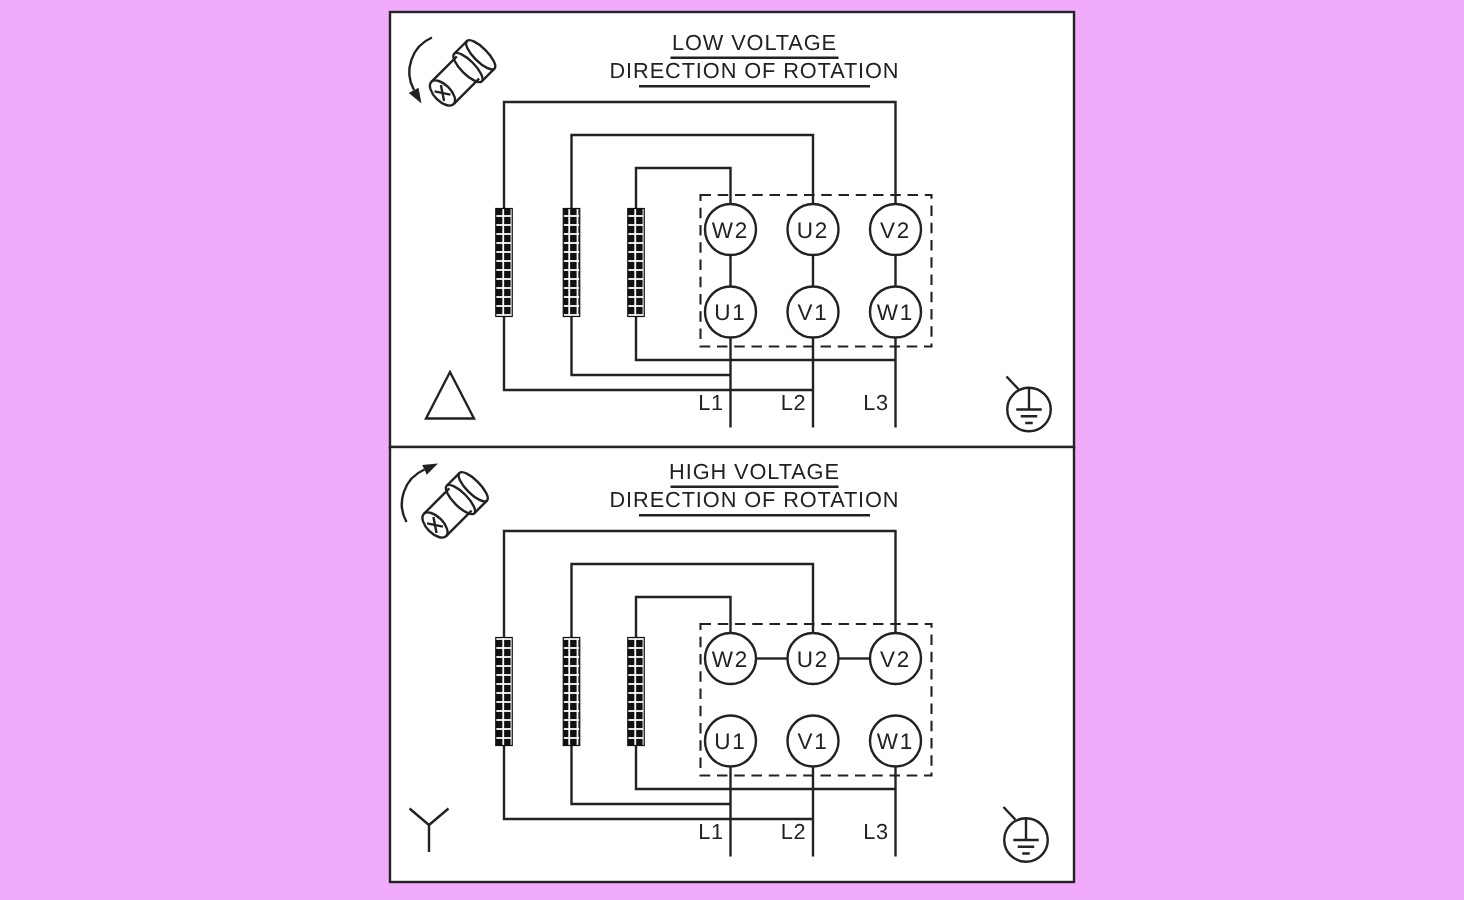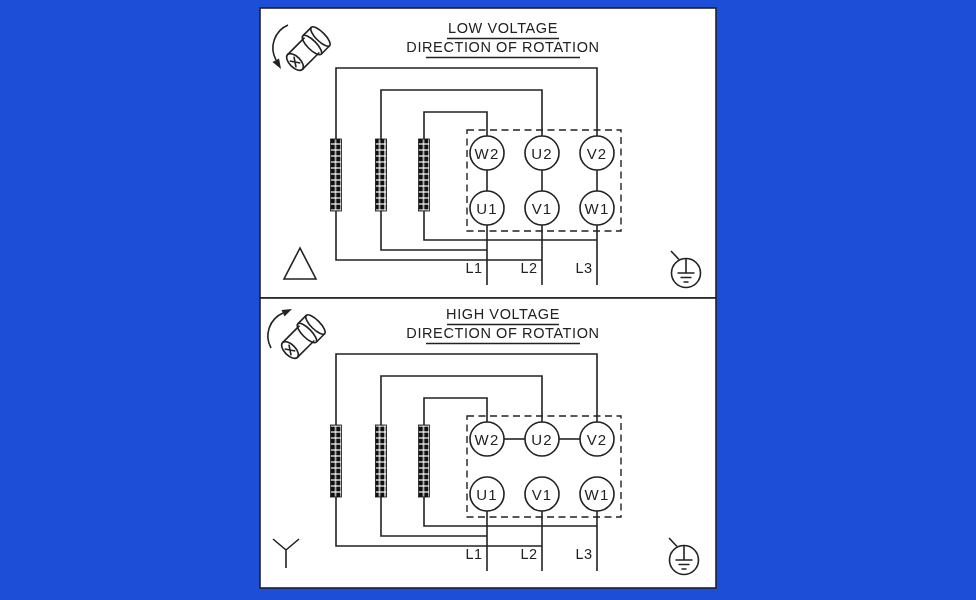--- a/index.html
+++ b/index.html
@@ -1,16 +1,16 @@
 <!DOCTYPE html>
 <html><head>
 <meta charset="utf-8">
 <style>
   html,body{margin:0;padding:0;background:#ffffff;}
-  .stage{position:relative;width:976px;height:600px;background:#1d4ed8;overflow:hidden;
+  .stage{position:relative;width:976px;height:600px;background:#f0abfc;overflow:hidden;
          font-family:"Liberation Sans", sans-serif;}
   svg{display:block;}
   .wire{fill:none;stroke:#222222;stroke-width:1.6;}
   .border{fill:#ffffff;stroke:#222222;stroke-width:1.6;}
   .term{fill:#ffffff;stroke:#222222;stroke-width:1.6;}
   .dashbox{fill:none;stroke:#222222;stroke-width:1.4;stroke-dasharray:7 4.5;}
   .bar{fill:url(#bar-hatch);stroke:#111111;stroke-width:0.8;}
   text{fill:#222222;font-family:"Liberation Sans", sans-serif;}
   .title{text-anchor:middle;font-size:14.5px;letter-spacing:0.6px;}
   .tlabel{text-anchor:middle;font-size:15px;letter-spacing:1.2px;}

